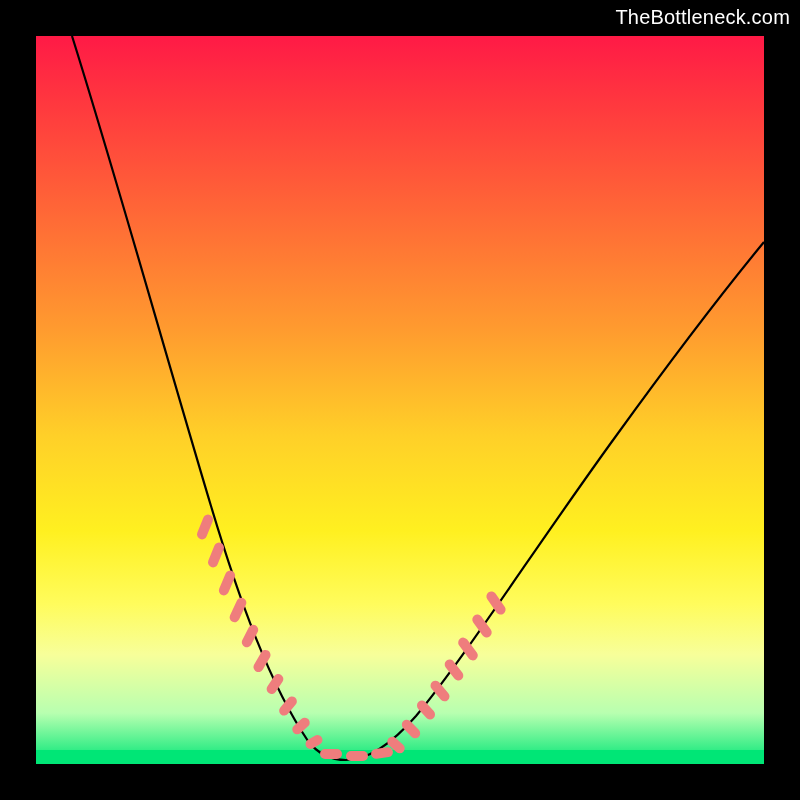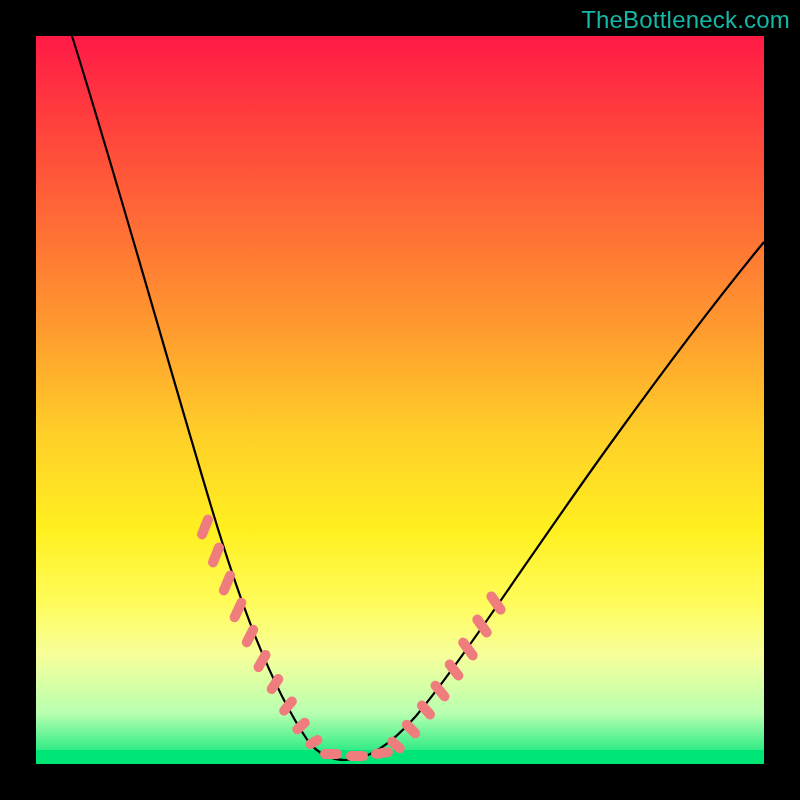--- a/index.html
+++ b/index.html
@@ -37,22 +37,22 @@
       #fffc5c 78%,
       #f7ff9a 85%,
       #b8ffb0 93%,
       #00e676 100%
     );
   }
   .watermark {
     position: absolute;
     top: 6px;
     right: 10px;
-    color: #14b8a6;
-    font-size: 24px;
+    color: #ffffff;
+    font-size: 20px;
     letter-spacing: 0.2px;
     user-select: none;
   }
   svg.curve {
     position: absolute;
     left: 0;
     top: 0;
     width: 728px;
     height: 728px;
     overflow: visible;

